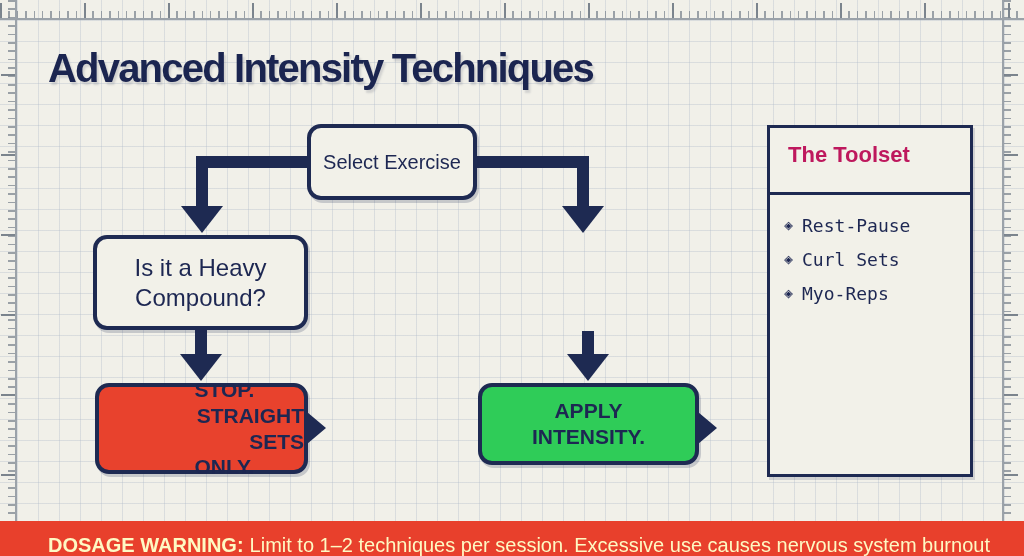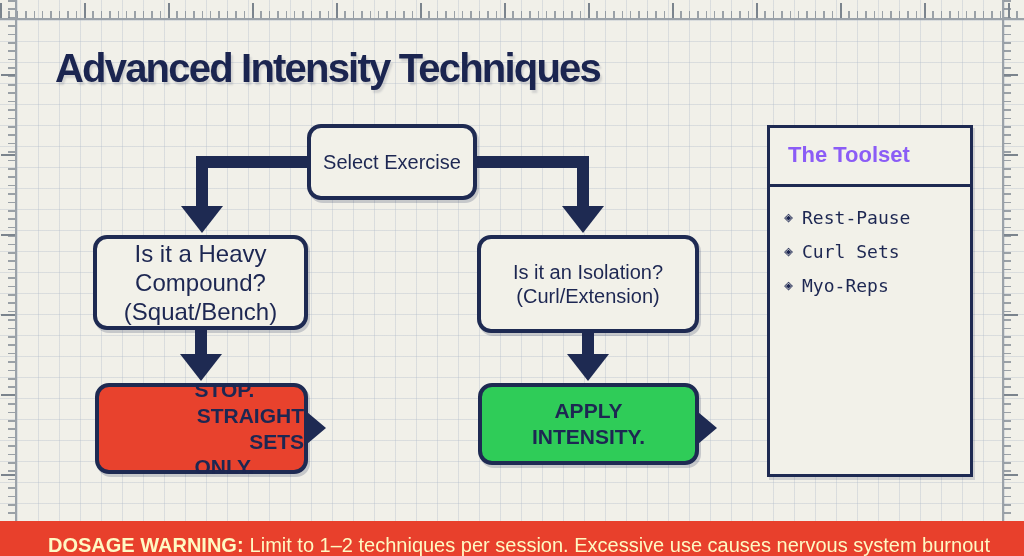--- a/index.html
+++ b/index.html
@@ -44,21 +44,21 @@
     background-image:
       repeating-linear-gradient(0deg, rgba(125,134,144,.75) 0 1.5px, transparent 1.5px 8.4px),
       repeating-linear-gradient(0deg, rgba(110,120,131,.9) 0 2px, transparent 2px 80px);
     background-size:7px 100%, 14px 100%;
     background-position:left top, left top;
     background-repeat:no-repeat;
   }
 
   
   .title {
-    position:absolute; left:55px; top:46px;
+    position:absolute; left:48px; top:46px;
     font-size:40px; font-weight:bold; letter-spacing:-1.8px;
     color:#1b2550;
     text-shadow:2px 3px 2px rgba(70,80,100,.18);
     white-space:nowrap;
   }
 
   
   .node {
     position:absolute;
     background:#f2f1e9;
@@ -108,23 +108,23 @@
   .pr-apply { left:698px; top:412px; }
 
   
   .toolset {
     position:absolute; left:767px; top:125px; width:206px; height:352px;
     background:#f2f1e9;
     border:3px solid #1e2a52;
     box-shadow:2px 3px 0 rgba(29,39,82,.15);
   }
   .toolset-header {
-    padding:14px 18px 16px 18px;
+    padding:14px 18px 24px 18px;
     border-bottom:3px solid #1e2a52;
-    font-size:22px; font-weight:bold; color:#8b5cf6;
+    font-size:22px; font-weight:bold; color:#be185d;
   }
   .toolset-list { padding:20px 14px; display:flex; flex-direction:column; gap:13px; }
   .toolset-item {
     display:flex; align-items:center; gap:9px;
     font-family:"DejaVu Sans Mono", monospace;
     font-size:18px; color:#1d2752;
   }
   .bullet { font-size:15px; line-height:1; color:#1d2752; }
 
   
@@ -162,27 +162,22 @@
   <div class="arrow-down ah-bl"></div>
   <div class="arrow-down ah-br"></div>
 
   <div class="node node-select">
     <span class="ln">Select Exercise</span>
   </div>
 
   <div class="node node-dec-left">
     <span class="ln">Is it a Heavy</span>
     <span class="ln">Compound?</span>
-    <span class="ln">(Squat/Bench)</span>
-  </div>
-
-  <div class="node node-dec-right">
-    <span class="ln">Is it an Isolation?</span>
-    <span class="ln">(Curl/Extension)</span>
-  </div>
+  </div>
+
 
   <div class="node node-stop" style="background:#e8422d;">
     <span class="ln">STOP.</span>
     <span class="ln">STRAIGHT SETS</span>
     <span class="ln">ONLY.</span>
   </div>
   <div class="pointer-right pr-stop"></div>
 
   <div class="node node-apply" style="background:#2fcc58;">
     <span class="ln">APPLY</span>

